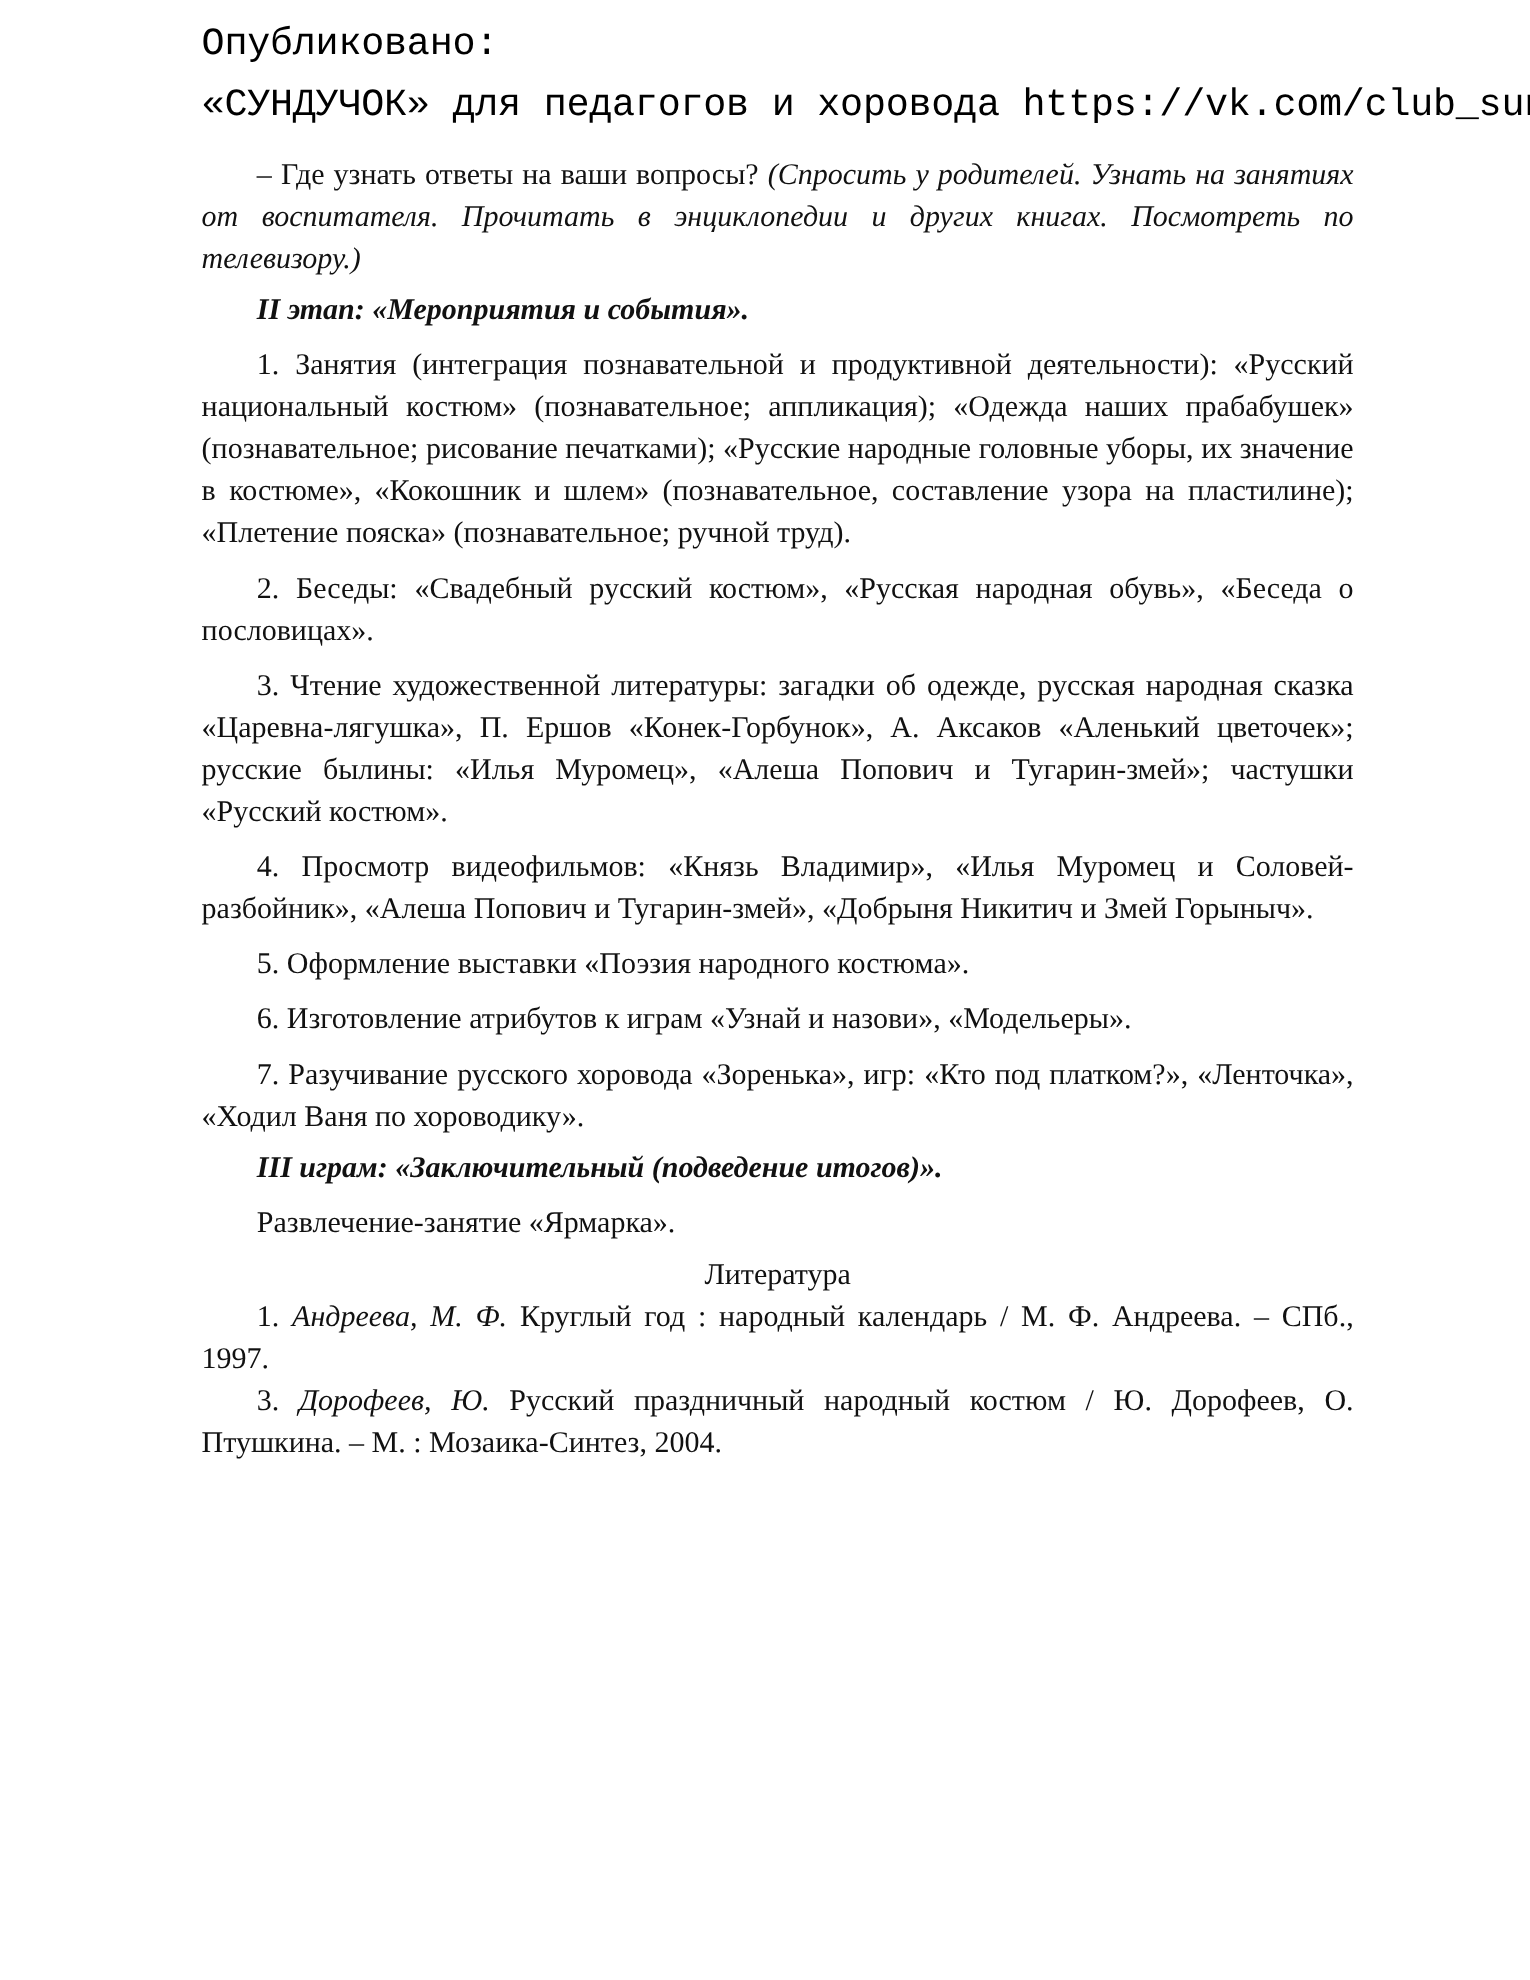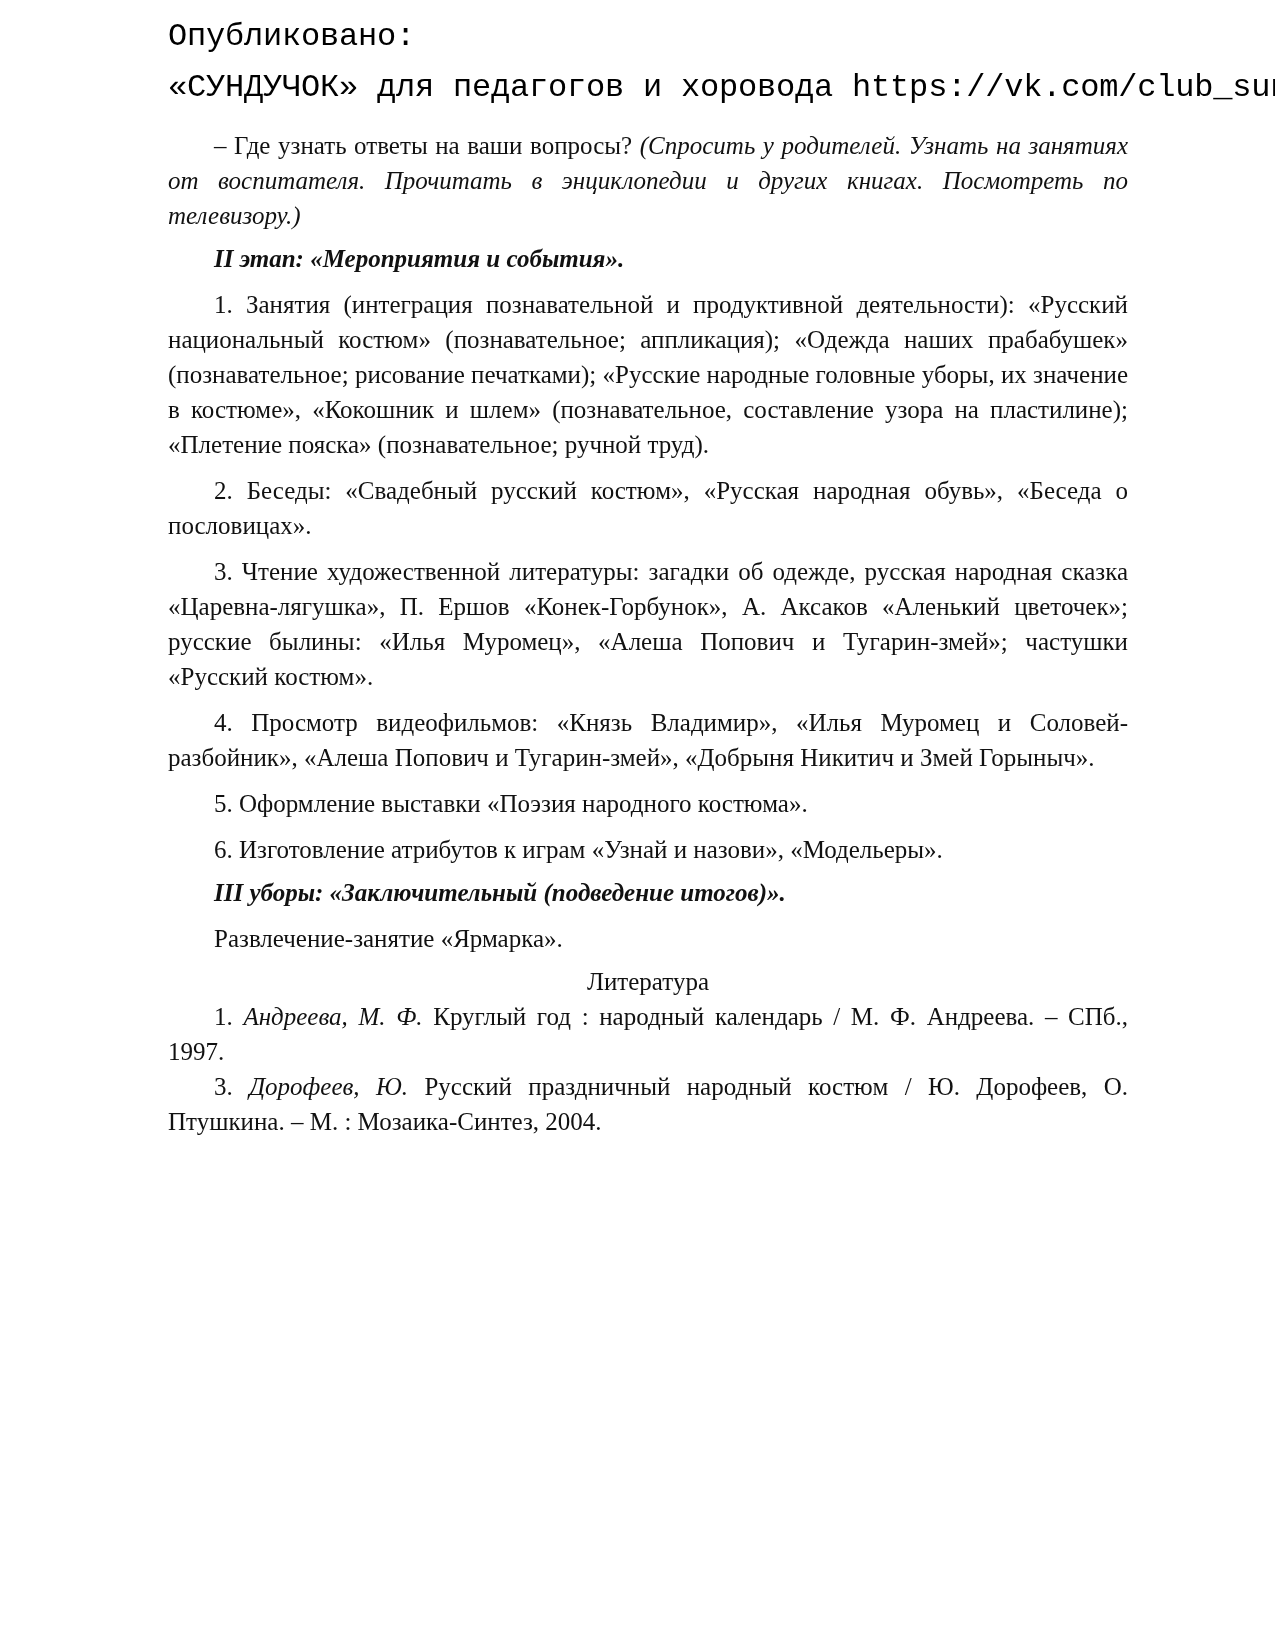--- a/index.html
+++ b/index.html
@@ -97,22 +97,26 @@
       <span>Просмотр видеофильмов: «Князь Владимир», «Илья Муромец и Соловей-разбойник», «Алеша Попович и Тугарин-змей», «Добрыня Никитич и Змей Горыныч».</span>
     </p>
     <p class="indent">
       <span>5.</span>
       <span>Оформление выставки «Поэзия народного костюма».</span>
     </p>
     <p class="indent">
       <span>6.</span>
       <span>Изготовление атрибутов к играм «Узнай и назови», «Модельеры».</span>
     </p>
+    <p class="indent">
+      <span>7.</span>
+      <span>Разучивание русского хоровода «Зоренька», игр: «Кто под платком?», «Ленточка», «Ходил Ваня по хороводику».</span>
+    </p>
 
-    <p class="stage bi">III уборы: «Заключительный (подведение итогов)».</p>
+    <p class="stage bi">III играм: «Заключительный (подведение итогов)».</p>
     <p class="indent">Развлечение-занятие «Ярмарка».</p>
 
     <p class="lit-title">Литература</p>
 
     <p class="ref">
       <span>1.</span>
       <span class="it">Андреева, М. Ф.</span>
       <span>Круглый год : народный календарь / М. Ф. Андреева. – СПб., 1997.</span>
     </p>
     <p class="ref">

